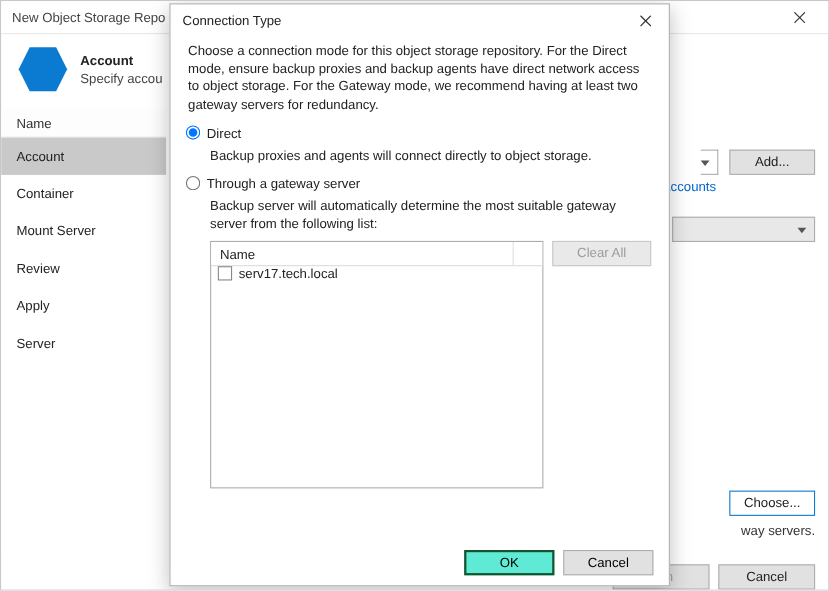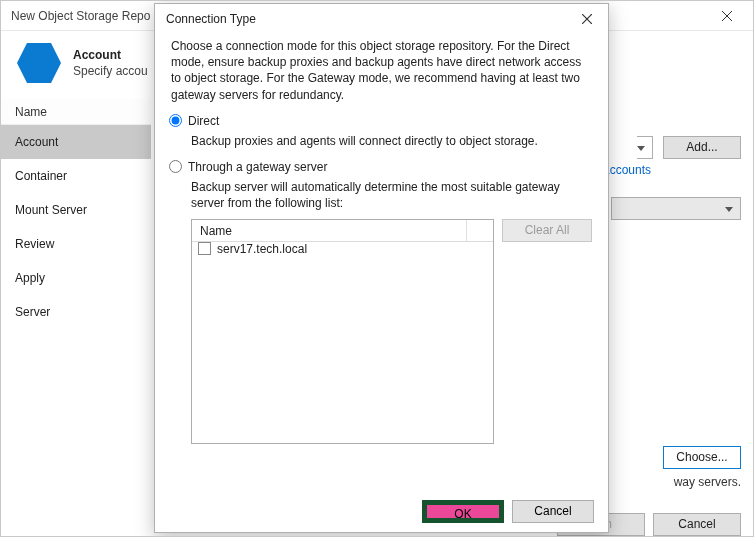--- a/index.html
+++ b/index.html
@@ -50,21 +50,21 @@
   .list-area { display:flex; margin-left:20px; margin-top:2px; }
   .list { width:306px; height:225px; border:1px solid #adadad; background:#fff; }
   .list-header { height:22px; border-bottom:1px solid #dcdcdc; display:flex; align-items:center; padding-left:8px; background:#fff; font-weight:400; }
   .list-header .col-split { margin-left:auto; width:1px; height:100%; background:#e0e0e0; margin-right:26px; }
   .list-row { height:22px; display:flex; align-items:flex-start; padding-left:6px; }
   .list-row .cb { width:13px; height:13px; border:1px solid #888; margin-right:6px; background:#fff; }
   .list-btns { display:flex; flex-direction:column; margin-left:8px; }
   .list-btns .btn { width:90px; height:23px; border:1px solid #c8c8c8; background:#e9e9e9; color:#9c9c9c; text-align:center; line-height:21px; margin-bottom:6px; }
   .dlg-foot { height:42px; display:flex; justify-content:flex-end; align-items:center; padding:0 14px; gap:8px; }
   .dlg-foot .dbtn { width:82px; height:23px; text-align:center; line-height:21px; border:1px solid #adadad; background:#e1e1e1; }
-  .dlg-foot .dbtn.primary { border:5px solid #14532d; background:#ec4899; line-height:19px; }
+  .dlg-foot .dbtn.primary { border:2px solid #14532d; background:#5eead4; line-height:19px; }
 </style>
 </head>
 <body>
 
 <div class="window">
 
   <div class="titlebar">
     <span class="title">New Object Storage Repo</span>
     <div class="close">
       <svg viewBox="0 0 10 10">

